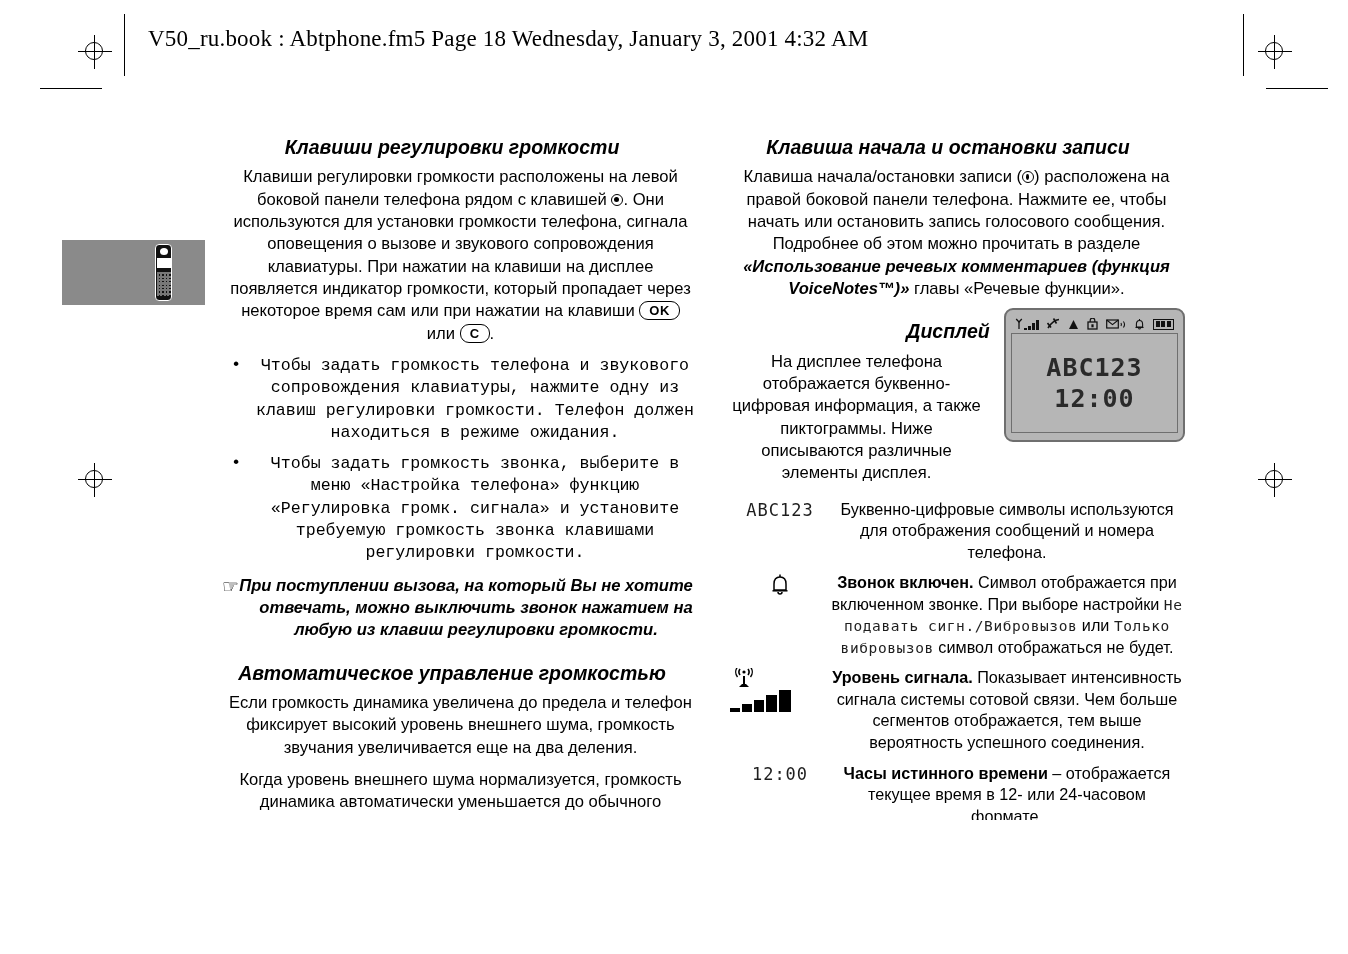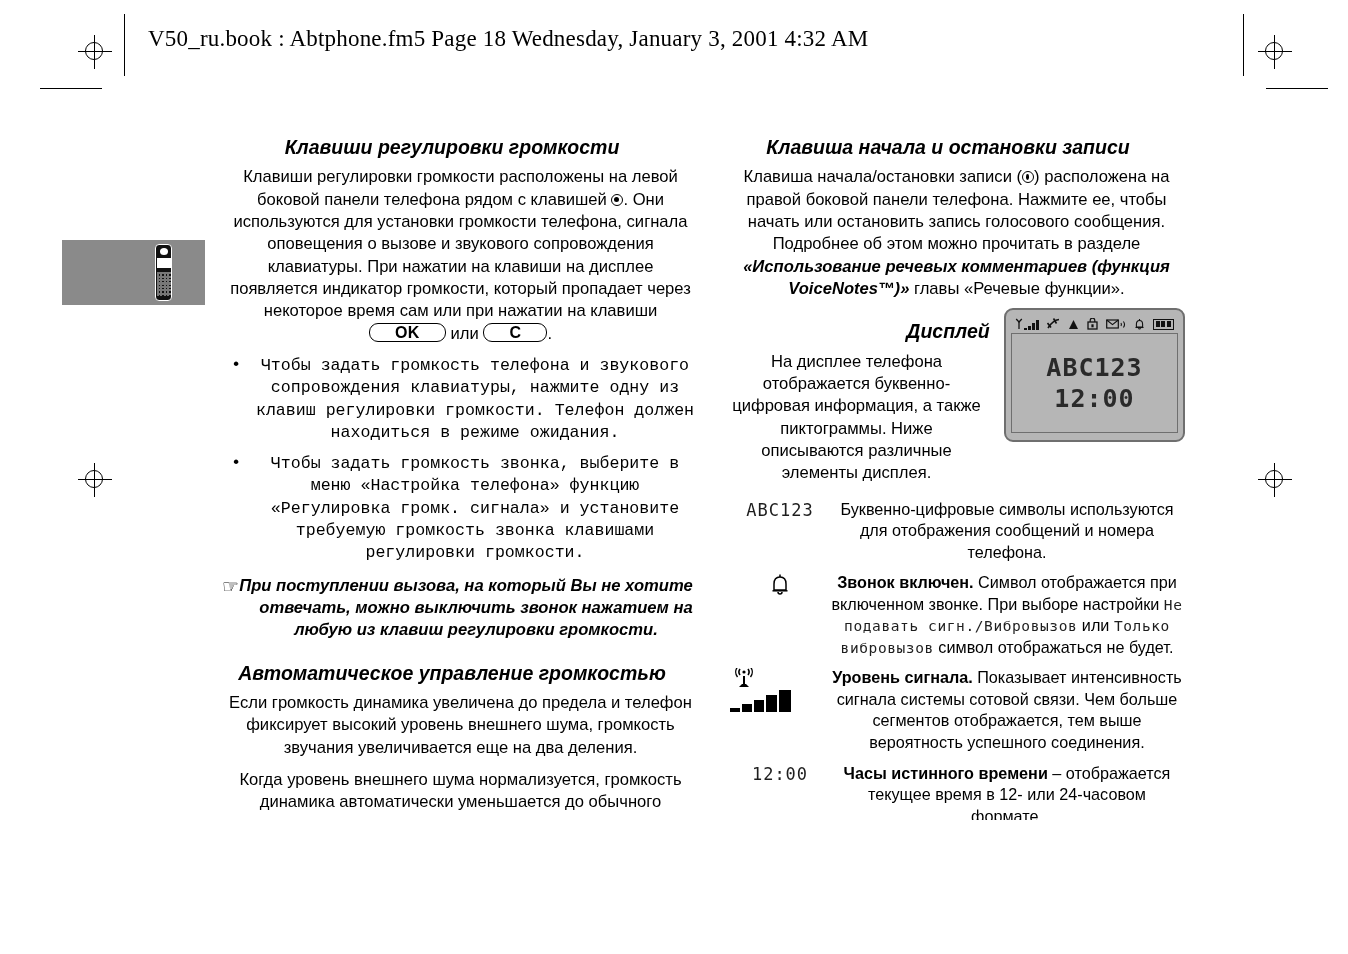--- a/index.html
+++ b/index.html
@@ -174,22 +174,22 @@
     font-weight: normal;
     font-size: 19px;
     letter-spacing: -1px;
   }
   .note .note-first { margin-left: -20px; }
 
   .keycap {
     display: inline-block;
     border: 1.6px solid #000;
     border-radius: 9px;
-    padding: 0 25px;
-    font-size: 16px;
+    padding: 0 9px;
+    font-size: 13px;
     font-weight: bold;
     line-height: 17px;
     vertical-align: 1px;
     letter-spacing: 0.5px;
   }
   .inline-circle {
     display: inline-block;
     width: 12px; height: 12px;
     border: 1.6px solid #000;
     border-radius: 50%;

